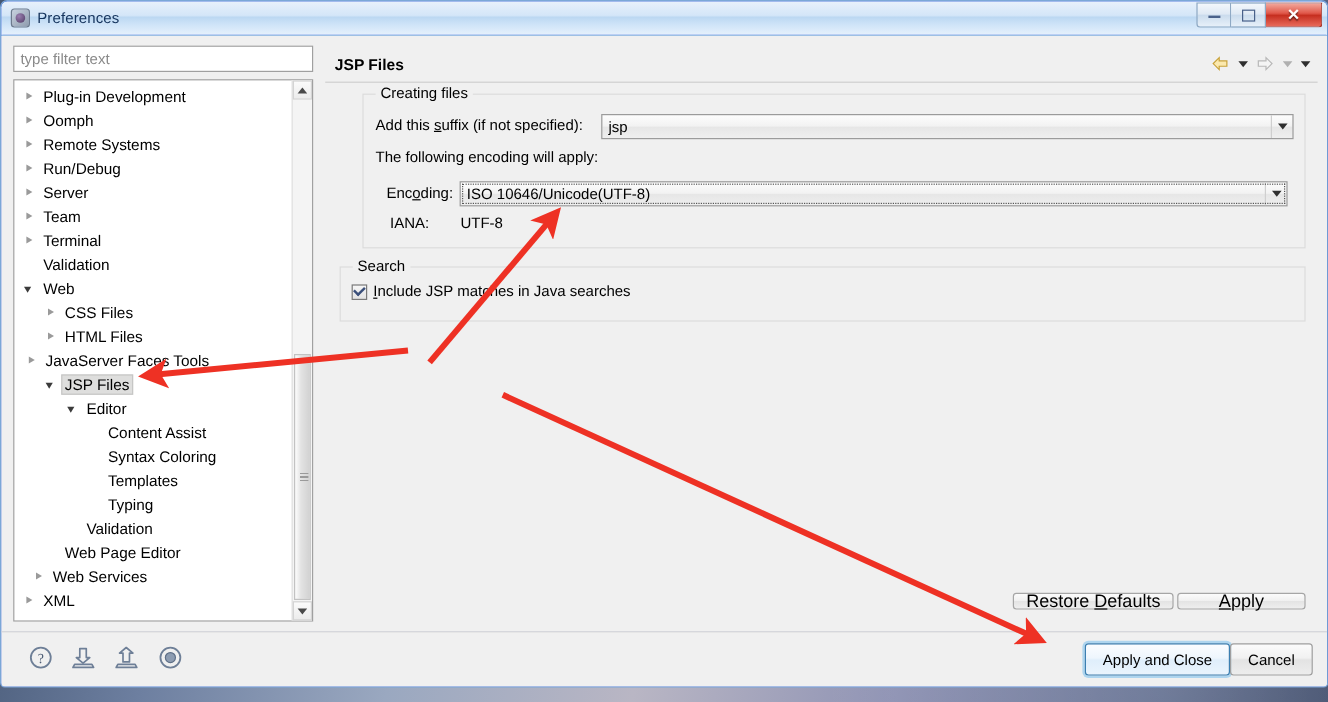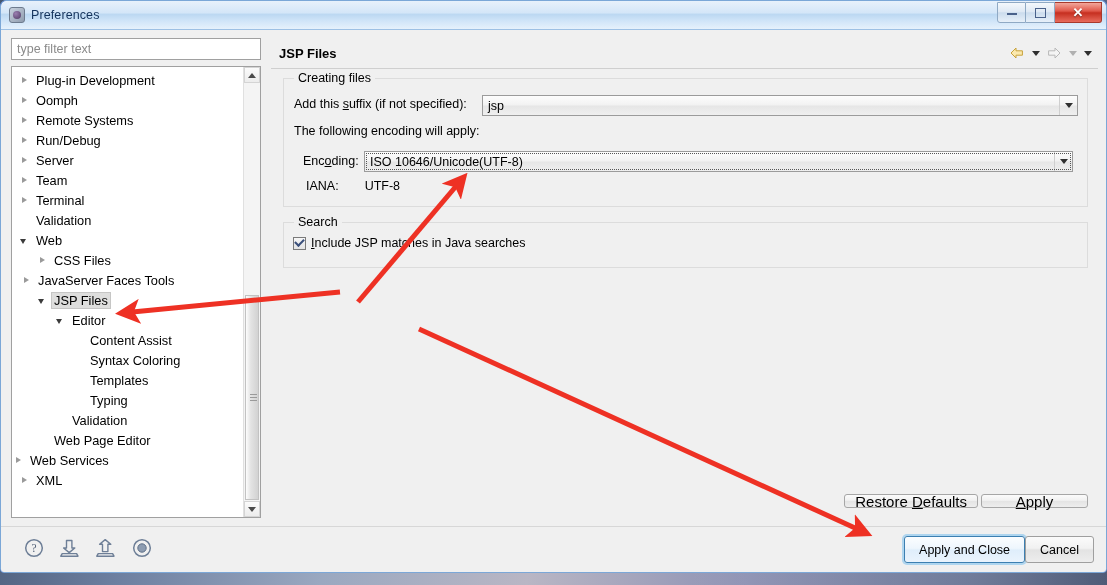--- a/index.html
+++ b/index.html
@@ -268,21 +268,21 @@
     box-sizing: border-box;
   }
   .grouptitle {
     position: absolute;
     top: -8px; left: 10px;
     background: #f0f0f0;
     padding: 0 4px;
     font-size: 12.5px;
     color: #000;
   }
-  #group-creating { top: 40px; height: 129px; }
+  #group-creating { top: 40px; height: 129px; margin-left: 19px; }
   #group-search { top: 184px; height: 46px; }
 
   .row { position: absolute; display: flex; align-items: center; }
   .lbl { font-size: 12.5px; color: #000; white-space: nowrap; }
   u { text-decoration: underline; }
 
   .combo {
     height: 21px;
     box-sizing: border-box;
     border: 1px solid #9b9b9b;
@@ -440,20 +440,24 @@
               <span class="tlabel">Validation</span>
             </div>
             <div class="tnode" style="padding-left: 6px;">
               <span class="twisty expanded"></span>
               <span class="tlabel">Web</span>
             </div>
             <div class="tnode" style="padding-left: 24px;">
               <span class="twisty collapsed"></span>
               <span class="tlabel">CSS Files</span>
             </div>
+            <div class="tnode" style="padding-left: 24px;">
+              <span class="twisty collapsed"></span>
+              <span class="tlabel">HTML Files</span>
+            </div>
             <div class="tnode" style="padding-left: 8px;">
               <span class="twisty collapsed"></span>
               <span class="tlabel">JavaServer Faces Tools</span>
             </div>
             <div class="tnode selected" style="padding-left: 24px;">
               <span class="twisty expanded"></span>
               <span class="tlabel">JSP Files</span>
             </div>
             <div class="tnode" style="padding-left: 42px;">
               <span class="twisty expanded"></span>
@@ -476,21 +480,21 @@
               <span class="tlabel">Typing</span>
             </div>
             <div class="tnode" style="padding-left: 42px;">
               <span class="twisty leaf"></span>
               <span class="tlabel">Validation</span>
             </div>
             <div class="tnode" style="padding-left: 24px;">
               <span class="twisty leaf"></span>
               <span class="tlabel">Web Page Editor</span>
             </div>
-            <div class="tnode" style="padding-left: 0;">
+            <div class="tnode" style="padding-left: 14px;">
               <span class="twisty collapsed"></span>
               <span class="tlabel">Web Services</span>
             </div>
             <div class="tnode" style="padding-left: 6px;">
               <span class="twisty collapsed"></span>
               <span class="tlabel">XML</span>
             </div>
           </div>
 
         <div id="tscroll">

